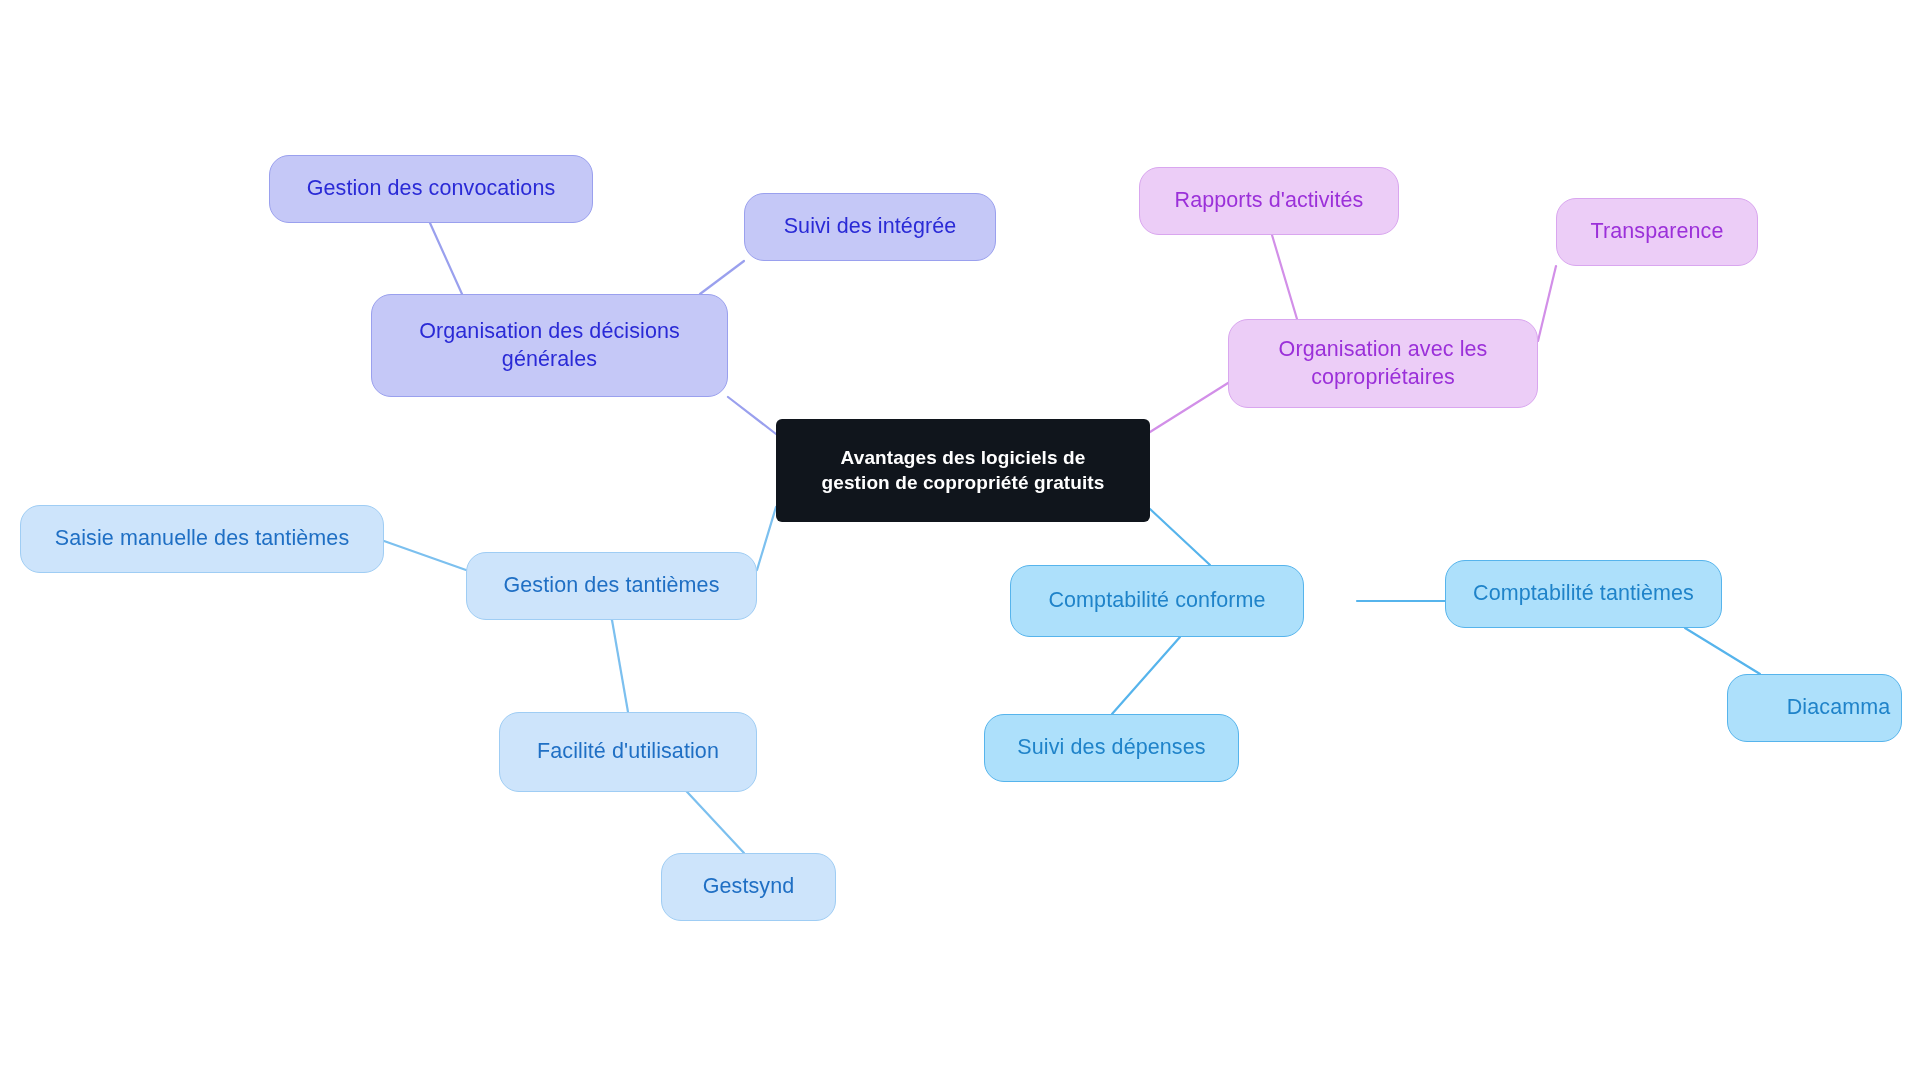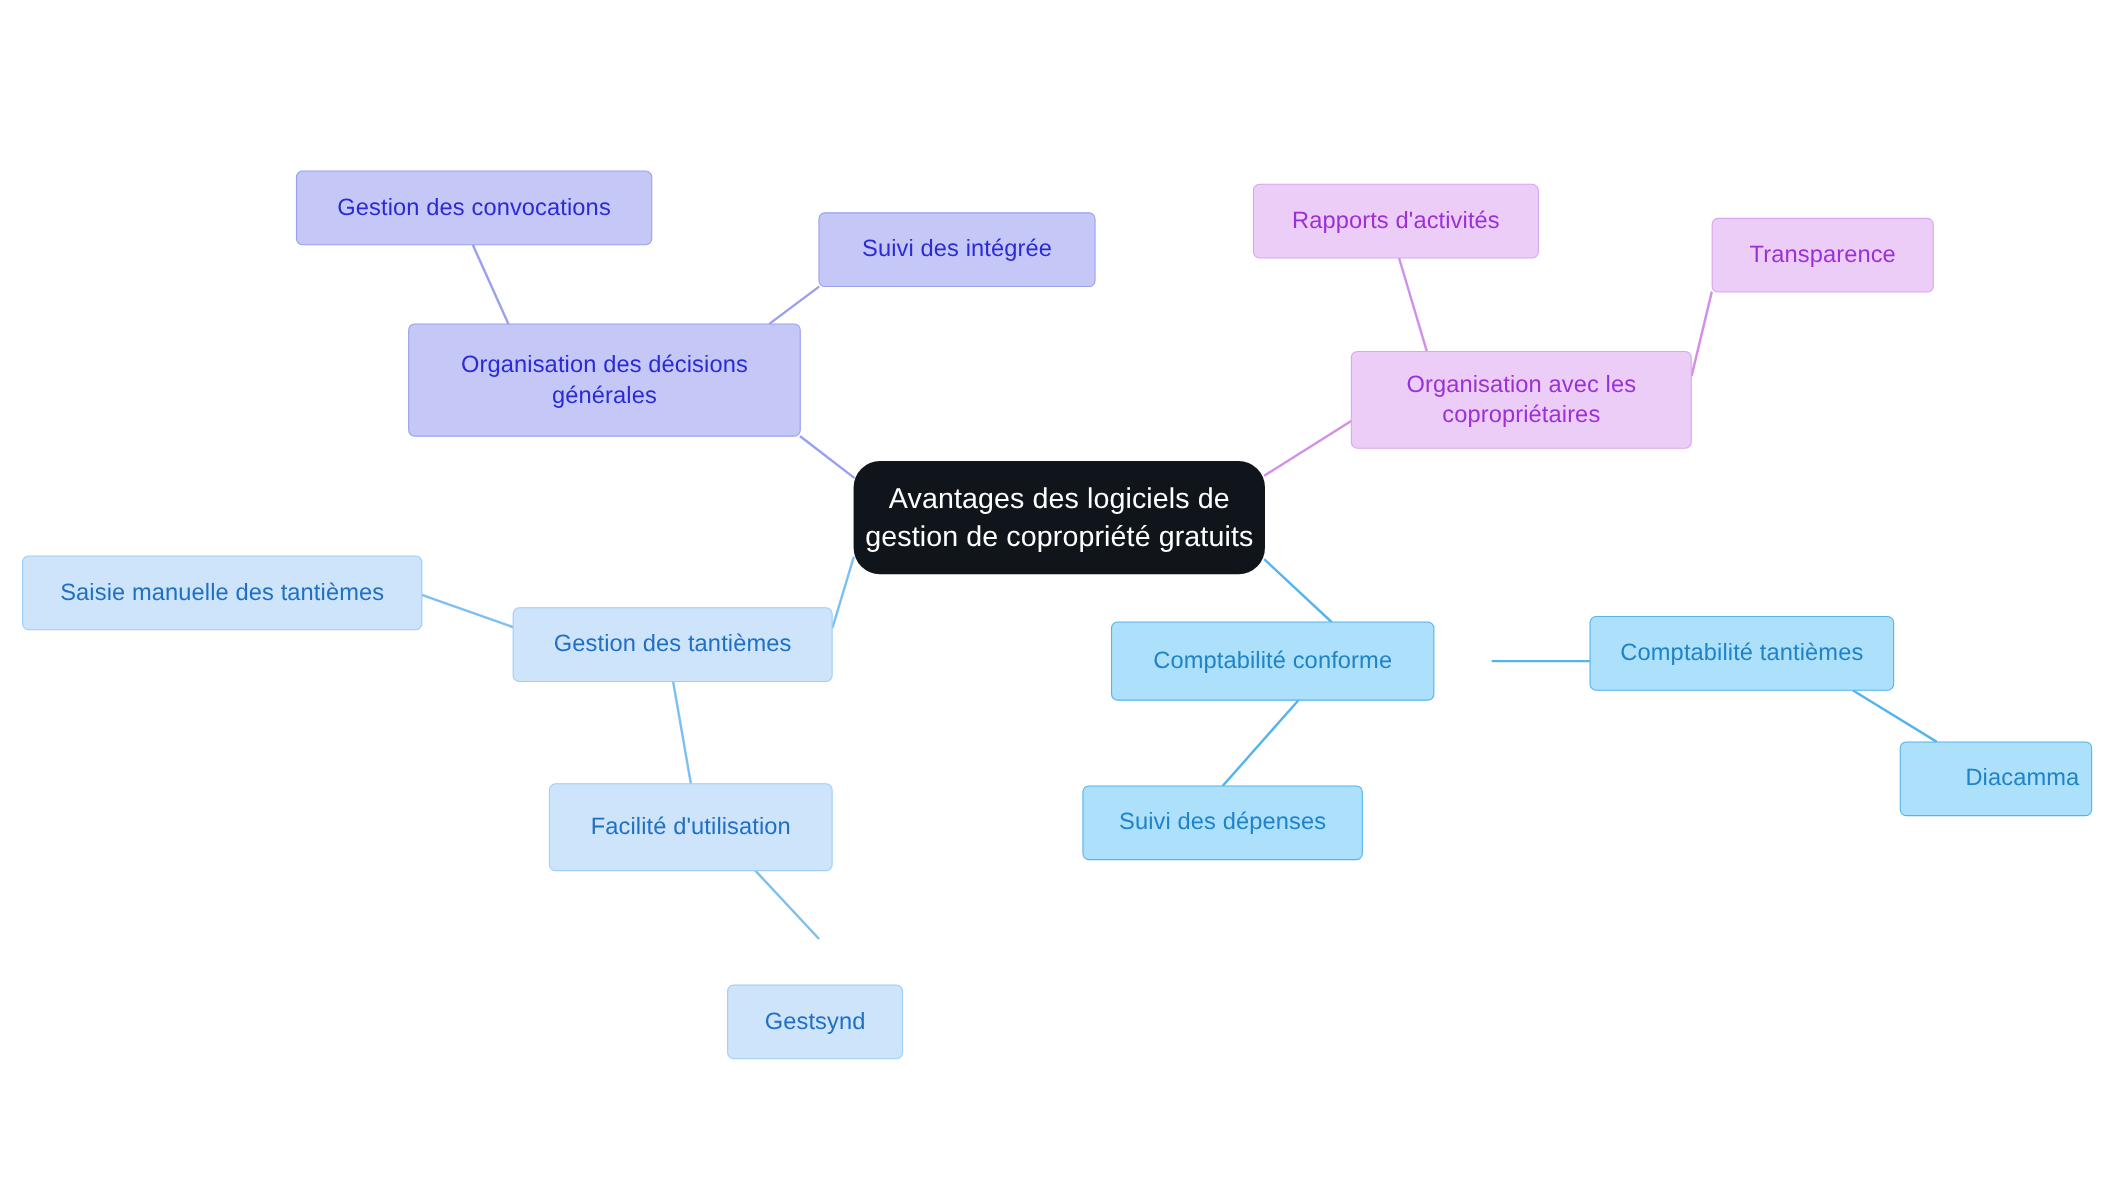--- a/index.html
+++ b/index.html
@@ -26,34 +26,35 @@
     width: 1920px;
     height: 1083px;
   }
   .node {
     position: absolute;
     box-sizing: border-box;
     display: flex;
     align-items: center;
     justify-content: center;
     text-align: center;
-    border-radius: 6px;
+    border-radius: 20px;
     border-style: solid;
     border-width: 1.4px;
     line-height: 1.28;
     white-space: pre-line;
     letter-spacing: 0.1px;
     z-index: 2;
   }
   .node.root {
-    border-radius: 24px;
+    border-radius: 6px;
     border-width: 0;
-    font-size: 26px;
+    font-size: 19px;
     color: #ffffff;
     background: #10151c;
+    font-weight: bold;
   }
   .node.lvl1 { font-size: 21.5px; }
   .node.lvl2 { font-size: 21.5px; }
 </style>
 </head>
 <body>
 
 <div id="mindmap" style="background: rgb(255, 255, 255);">
   <svg id="edge-layer" viewBox="0 0 1920 1083" xmlns="http://www.w3.org/2000/svg">
       <path d="M 776 434 L 728 397" stroke="#9aa0ee" stroke-width="2.2" fill="none" stroke-linecap="round"></path>
@@ -77,18 +78,18 @@
 générales</div>
     <div class="node lvl2" style="left: 269px; top: 155px; width: 324px; height: 68px; background: rgb(197, 200, 247); border-color: rgb(154, 160, 238); color: rgb(42, 42, 214);">Gestion des convocations</div>
     <div class="node lvl2" style="left: 744px; top: 193px; width: 252px; height: 68px; background: rgb(197, 200, 247); border-color: rgb(154, 160, 238); color: rgb(42, 42, 214);">Suivi des intégrée</div>
     <div class="node lvl1" style="left: 1228px; top: 319px; width: 310px; height: 89px; background: rgb(236, 205, 247); border-color: rgb(217, 166, 239); color: rgb(155, 48, 217);">Organisation avec les
 copropriétaires</div>
     <div class="node lvl2" style="left: 1556px; top: 198px; width: 202px; height: 68px; background: rgb(236, 205, 247); border-color: rgb(217, 166, 239); color: rgb(155, 48, 217);">Transparence</div>
     <div class="node lvl2" style="left: 1139px; top: 167px; width: 260px; height: 68px; background: rgb(236, 205, 247); border-color: rgb(217, 166, 239); color: rgb(155, 48, 217);">Rapports d'activités</div>
     <div class="node lvl1" style="left: 466px; top: 552px; width: 291px; height: 68px; background: rgb(205, 228, 251); border-color: rgb(159, 205, 244); color: rgb(31, 111, 196);">Gestion des tantièmes</div>
     <div class="node lvl2" style="left: 20px; top: 505px; width: 364px; height: 68px; background: rgb(205, 228, 251); border-color: rgb(159, 205, 244); color: rgb(31, 111, 196);">Saisie manuelle des tantièmes</div>
     <div class="node lvl2" style="left: 499px; top: 712px; width: 258px; height: 80px; background: rgb(205, 228, 251); border-color: rgb(159, 205, 244); color: rgb(31, 111, 196);">Facilité d'utilisation</div>
-    <div class="node lvl2" style="left: 661px; top: 895px; width: 160px; height: 68px; background: rgb(205, 228, 251); border-color: rgb(159, 205, 244); color: rgb(31, 111, 196);">Gestsynd</div>
+    <div class="node lvl2" style="left: 661px; top: 853px; width: 175px; height: 68px; background: rgb(205, 228, 251); border-color: rgb(159, 205, 244); color: rgb(31, 111, 196);">Gestsynd</div>
     <div class="node lvl1" style="left: 1010px; top: 565px; width: 294px; height: 72px; background: rgb(173, 224, 251); border-color: rgb(86, 180, 236); color: rgb(31, 131, 201);">Comptabilité conforme</div>
     <div class="node lvl2" style="left: 1445px; top: 560px; width: 277px; height: 68px; background: rgb(173, 224, 251); border-color: rgb(86, 180, 236); color: rgb(31, 131, 201);">Comptabilité tantièmes</div>
     <div class="node lvl2" style="left: 1727px; top: 674px; width: 175px; height: 68px; background: rgb(173, 224, 251); border-color: rgb(86, 180, 236); color: rgb(31, 131, 201); padding-left: 48px;">Diacamma</div>
     <div class="node lvl2" style="left: 984px; top: 714px; width: 255px; height: 68px; background: rgb(173, 224, 251); border-color: rgb(86, 180, 236); color: rgb(31, 131, 201);">Suivi des dépenses</div>
   </div>
 
 </body></html>

